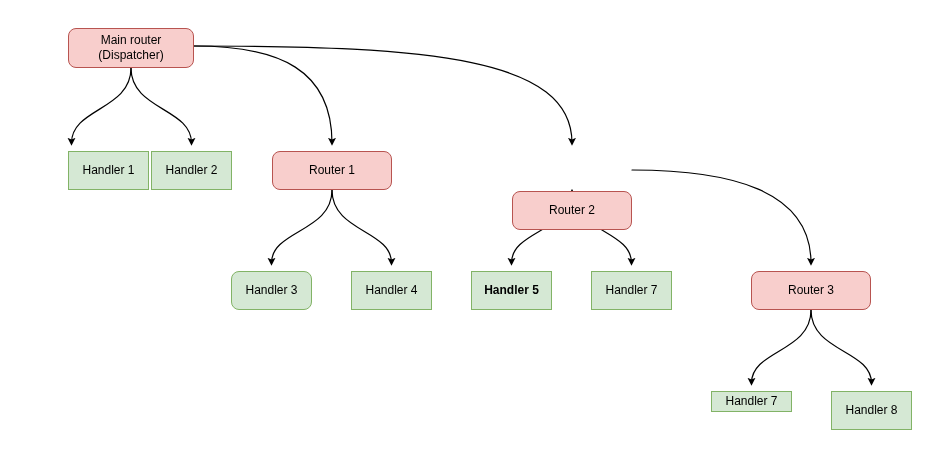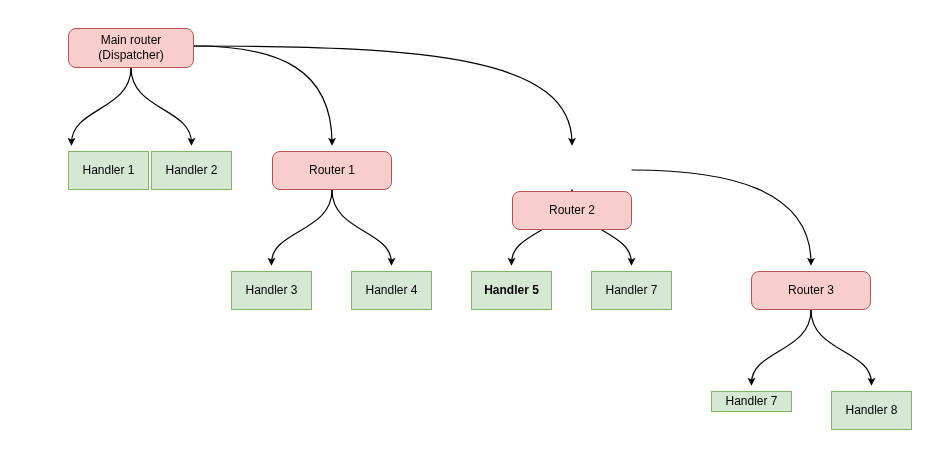--- a/index.html
+++ b/index.html
@@ -81,21 +81,21 @@
       </g>
   </svg>
 
   <div id="nodes-layer">
       <div class="node node-router" style="left: 68px; top: 28px; width: 126px; height: 40px;"><span class="node-label">Main router
 (Dispatcher)</span></div>
       <div class="node node-handler" style="left: 31px; top: 151px; width: 81px; height: 39px; margin-left: 37px;"><span class="node-label">Handler 1</span></div>
       <div class="node node-handler" style="left: 151px; top: 151px; width: 81px; height: 39px;"><span class="node-label">Handler 2</span></div>
       <div class="node node-router" style="left: 272px; top: 151px; width: 120px; height: 39px;"><span class="node-label">Router 1</span></div>
       <div class="node node-router" style="left: 512px; top: 151px; width: 120px; height: 39px; margin-top: 40px;"><span class="node-label">Router 2</span></div>
-      <div class="node node-handler" style="left: 231px; top: 271px; width: 81px; height: 39px;"><span class="node-label">Handler 3</span></div>
+      <div class="node node-handler" style="left: 231px; top: 271px; width: 81px; height: 39px; border-radius: 8px;"><span class="node-label">Handler 3</span></div>
       <div class="node node-handler" style="left: 351px; top: 271px; width: 81px; height: 39px;"><span class="node-label">Handler 4</span></div>
       <div class="node node-handler" style="left: 471px; top: 271px; width: 81px; height: 39px; font-weight: bold;"><span class="node-label">Handler 5</span></div>
       <div class="node node-handler" style="left: 591px; top: 271px; width: 81px; height: 39px;"><span class="node-label">Handler 7</span></div>
       <div class="node node-router" style="left: 751px; top: 271px; width: 120px; height: 39px;"><span class="node-label">Router 3</span></div>
       <div class="node node-handler" style="left: 711px; top: 391px; width: 81px; height: 21px;"><span class="node-label">Handler 7</span></div>
       <div class="node node-handler" style="left: 831px; top: 391px; width: 81px; height: 39px; text-align: right;"><span class="node-label">Handler 8</span></div>
     </div>
 
 </div>
 

